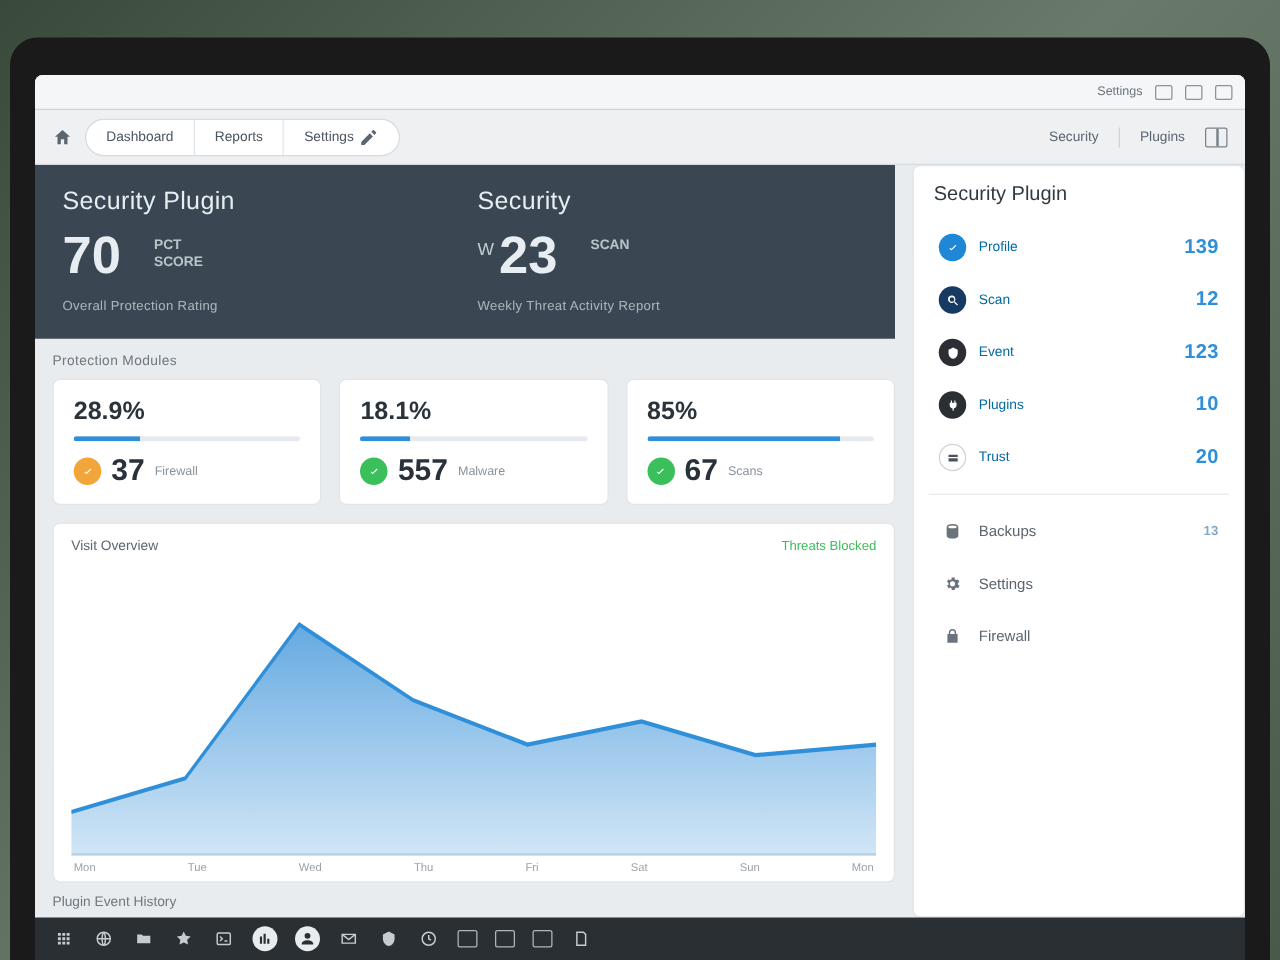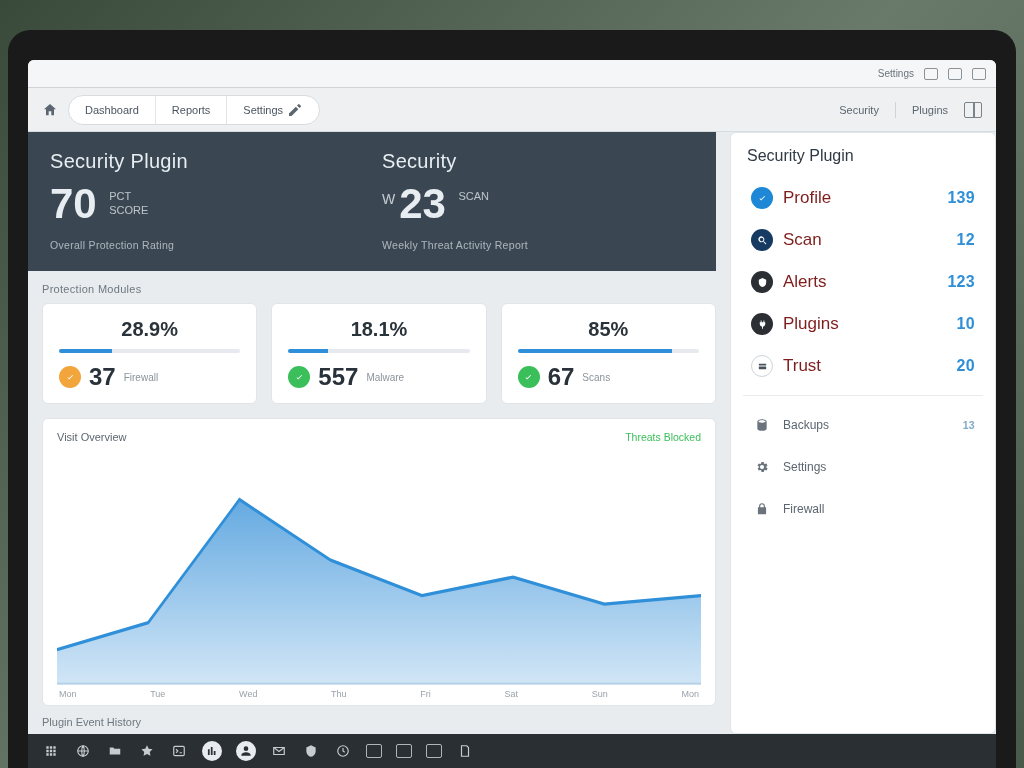--- a/index.html
+++ b/index.html
@@ -68,27 +68,27 @@
   .leftcol { display: flex; flex-direction: column; overflow: hidden; }
 
   
   .hero {
     background: #3a4752; color: #e7edf1;
     display: grid; grid-template-columns: 1fr 1fr;
     padding: 18px 22px 20px 22px; gap: 20px;
   }
   .hero h2 { font-size: 20px; font-weight: 500; letter-spacing: .3px; margin-bottom: 10px; }
   .hero .big { font-size: 42px; font-weight: 600; line-height: 1; display: inline-block; }
-  .hero .unit { font-size: 11px; opacity: .75; display: inline-block; margin-left: 8px; line-height: 1.3; vertical-align: top; margin-top: 6px;}
+  .hero .unit { font-size: 11px; opacity: .75; display: inline-block; margin-left: 22px; line-height: 1.3; vertical-align: top; margin-top: 6px; font-weight: bold;}
   .hero .sub { font-size: 10.5px; opacity: .65; margin-top: 14px; letter-spacing: .3px; }
   .hero .wprefix { font-size: 14px; opacity: .8; margin-right: 4px; vertical-align: 14px;}
 
   .section-label { font-size: 11px; color: #6e7880; padding: 12px 0 8px 14px; letter-spacing: .3px;}
 
-  .stat-row { display: grid; grid-template-columns: repeat(3,1fr); gap: 14px; padding: 0 0 0 14px; text-align: center; }
+  .stat-row { display: grid; grid-template-columns: repeat(3,1fr); gap: 14px; padding: 0 0 0 14px; }
   .card {
     background: #fff; border: 1px solid #e1e5e9; border-radius: 6px;
     padding: 14px 16px 12px 16px;
   }
   .card .pct { font-size: 20px; font-weight: 600; color: #2b333a; }
   .card .prog { height: 4px; background: #e6eaee; border-radius: 2px; margin: 8px 0 10px 0; overflow: hidden; }
   .card .prog > i { display:block; height:100%; background:#2f8fd8; }
   .card .row2 { display: flex; align-items: center; gap: 8px; }
   .dot { width: 22px; height: 22px; border-radius: 50%; display:flex; align-items:center; justify-content:center; }
   .dot.orange { background:#f2a53a; }
@@ -125,21 +125,21 @@
     padding: 8px 4px; cursor:pointer; border-radius:4px;
   }
   .pic { width:22px; height:22px; border-radius:50%; display:flex; align-items:center; justify-content:center; flex:none; }
   .pic.blue  { background:#1e88d6; }
   .pic.navy  { background:#173a63; }
   .pic.dark  { background:#2b2f34; }
   .pic.grey  { background:#d7dde2; }
   .pic.white { background:#fff; border:1px solid #cfd4d9; }
   .pic svg { width:11px; height:11px; fill:#fff; }
   .pic.grey svg, .pic.white svg { fill:#4a535c; }
-  .pitem .nm { font-size:17px; color:#7f1d1d; }
+  .pitem .nm { font-size:11px; color:#0369a1; }
   .pitem .val { margin-left:auto; font-size:16px; color:#2f8fd8; font-weight:600; letter-spacing:.3px;}
   .psep { height:1px; background:#e8ecef; margin: 10px -4px; }
   .pitem.secondary .pic { background:transparent; border:none; color:#6b747d; }
   .pitem.secondary .nm { color:#5b6670; font-size:12px; }
   .pitem.secondary .val { color:#7fa9c8; font-size:10.5px; }
   .pitem.secondary svg { fill:#6b747d; width:14px; height:14px; }
 
   
   .taskbar {
     height: 34px; background:#2a2f34;
@@ -327,21 +327,21 @@
               </span>
           <span class="nm">Scan</span>
           <span class="val">12</span>
         </div>
         <div class="pitem">
           <span class="pic dark">
                 <svg viewBox="0 0 24 24">
                   <path d="M12 2l8 4v6c0 5-3.4 9.3-8 10-4.6-.7-8-5-8-10V6l8-4z"></path>
                 </svg>
               </span>
-          <span class="nm">Alerts</span>
+          <span class="nm">Event</span>
           <span class="val">123</span>
         </div>
         <div class="pitem">
           <span class="pic dark">
                 <svg viewBox="0 0 24 24">
                   <path d="M16 7V3h-2v4h-4V3H8v4H6v4a6 6 0 005 5.9V21h2v-4.1A6 6 0 0018 11V7h-2z"></path>
                 </svg>
               </span>
           <span class="nm">Plugins</span>
           <span class="val">10</span>

